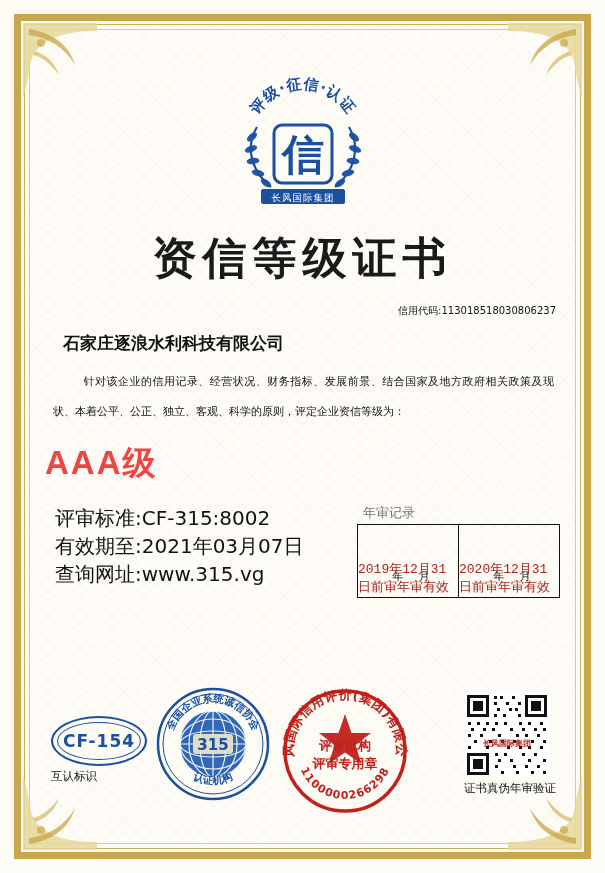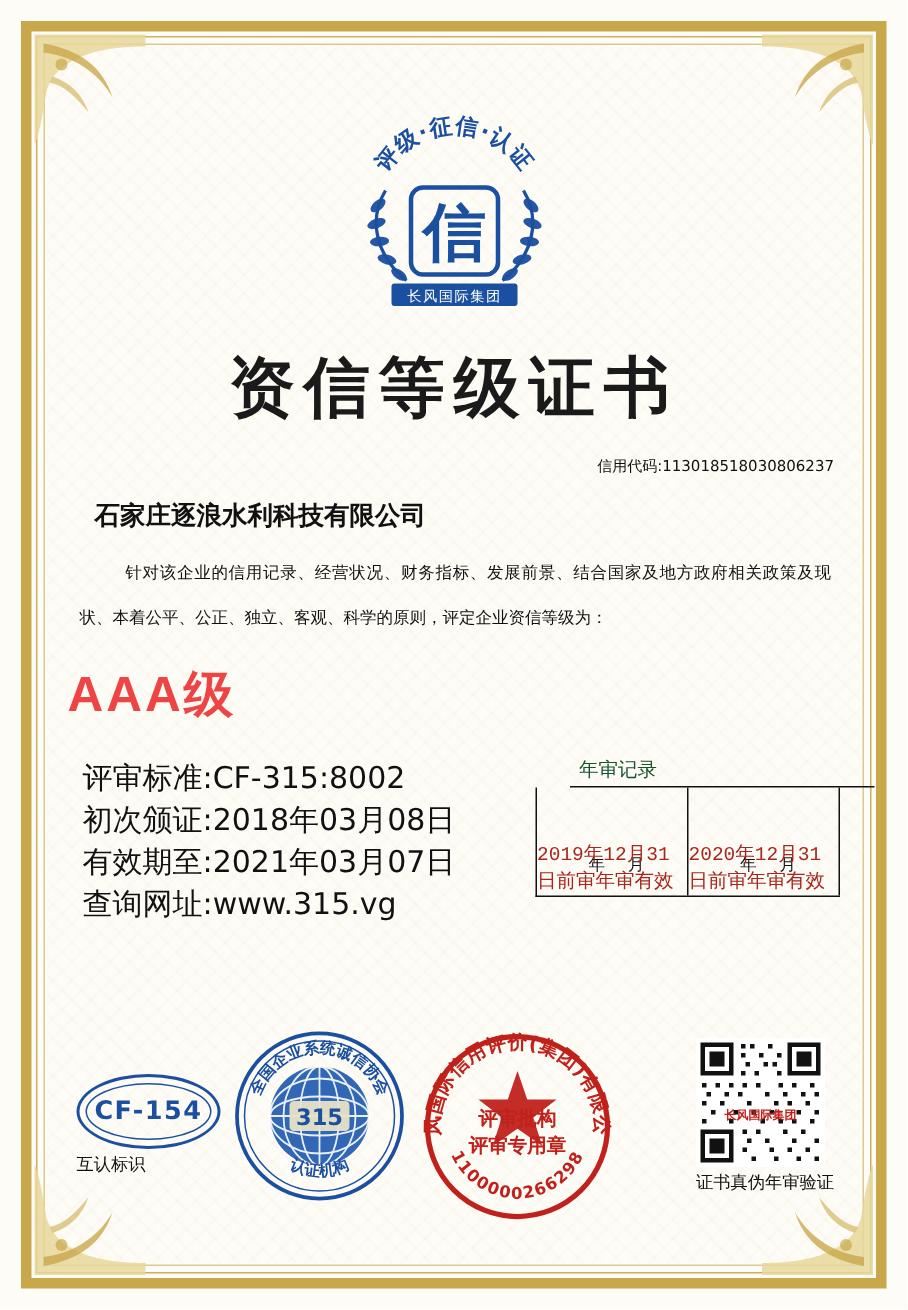--- a/index.html
+++ b/index.html
@@ -168,29 +168,28 @@
   }
   .detail-line .val { letter-spacing: 0; }
 
   .review-box {
     flex: 1;
     margin-left: 12px;
   }
   .review-title {
     font-size: 13px;
     font-family: "DejaVu Sans", sans-serif;
-    color: #14532d;
+    color: #737373;
     padding-left: 6px;
     padding-bottom: 2px;
     border-bottom: 1px solid #111;
     display: block;
     width: 100%;
     box-sizing: border-box;
     text-align: left;
-    margin-left: 23px;
   }
   .review-cells {
     display: flex;
     border-left: 1px solid #111;
     border-bottom: 1px solid #111;
     height: 72px;
   }
   .review-cell {
     flex: 1;
     border-right: 1px solid #111;
@@ -366,23 +365,20 @@
     <div class="company">石家庄逐浪水利科技有限公司</div>
 
     <div class="body-text"><span class="indent"></span><span>针对该企业的信用记录、经营状况、财务指标、发展前景、结合国家及地方政府相关政策及现状、本着公平、公正、独立、客观、科学的原则，评定企业资信等级为：</span></div>
 
     <div class="grade">AAA级</div>
 
     <div class="mid-row">
       <div class="details">
         <div class="detail-line">
           <span>评审标准:</span><span class="val">CF-315:8002</span>
-        </div>
-        <div class="detail-line">
-          <span>初次颁证:</span><span class="val">2018年03月08日</span>
         </div>
         <div class="detail-line">
           <span>有效期至:</span><span class="val">2021年03月07日</span>
         </div>
         <div class="detail-line">
           <span>查询网址:</span><span class="val">www.315.vg</span>
         </div>
       </div>
 
       <div class="review-box">

